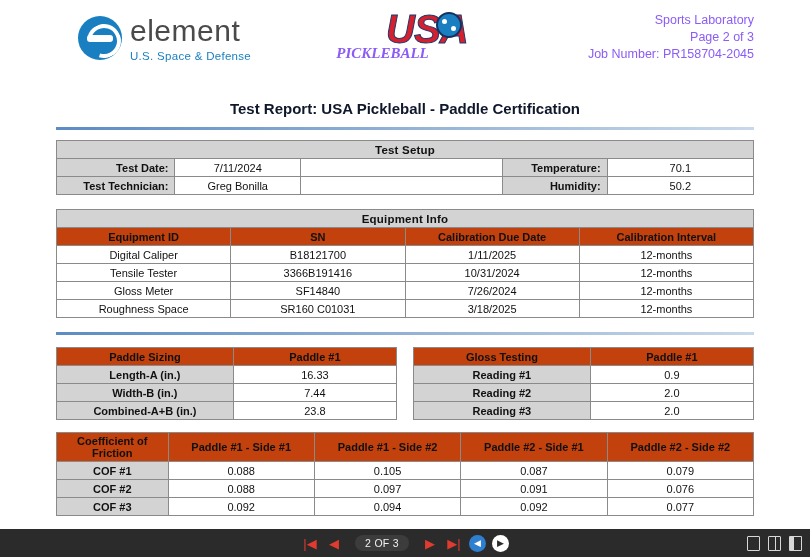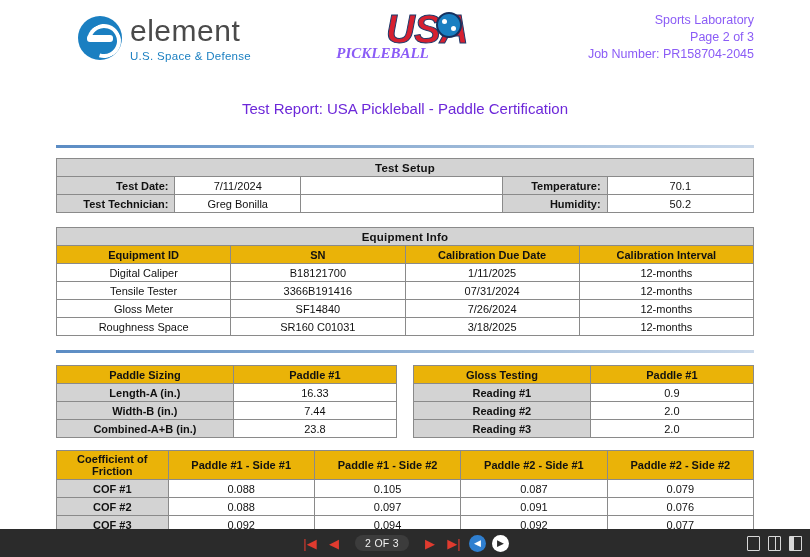--- a/index.html
+++ b/index.html
@@ -129,24 +129,24 @@
     color: #8b5cf6;
     line-height: 17px;
     padding-top: 4px;
     min-width: 230px;
   }
 
   
   .report-title {
     text-align: center;
     font-size: 15px;
-    font-weight: normal;
-    color: #6d28d9;
+    font-weight: bold;
+    color: #0f172a;
     margin-top: 14px;
-    margin-bottom: 28px;
+    margin-bottom: 10px;
   }
   .blue-rule {
     height: 3px;
     background: linear-gradient(to right, #5b8cc4 0%, #9db9d8 60%, #c9d8ea 100%);
     margin: 0 0 10px 0;
   }
   .blue-rule.short {
     margin-top: 14px;
     margin-bottom: 12px;
   }
@@ -165,21 +165,21 @@
     text-align: center;
     font-weight: normal;
   }
   .tbl-title td {
     background: #d3d3d3;
     font-weight: bold;
     font-size: 11.5px;
     letter-spacing: 0.2px;
   }
   .hdr td {
-    background: #eab308;
+    background: #c2410c;
     font-weight: bold;
   }
   .lbl {
     background: #d3d3d3;
     font-weight: bold;
     text-align: right;
     padding-right: 6px;
   }
   .lbl-c {
     background: #d3d3d3;
@@ -338,21 +338,21 @@
         </tr>
         <tr>
           <td>Digital Caliper</td>
           <td>B18121700</td>
           <td>1/11/2025</td>
           <td>12-months</td>
         </tr>
         <tr>
           <td>Tensile Tester</td>
           <td>3366B191416</td>
-          <td>07/31/2024</td>
+          <td>10/31/2024</td>
           <td>12-months</td>
         </tr>
         <tr>
           <td>Gloss Meter</td>
           <td>SF14840</td>
           <td>7/26/2024</td>
           <td>12-months</td>
         </tr>
         <tr>
           <td>Roughness Space</td>

